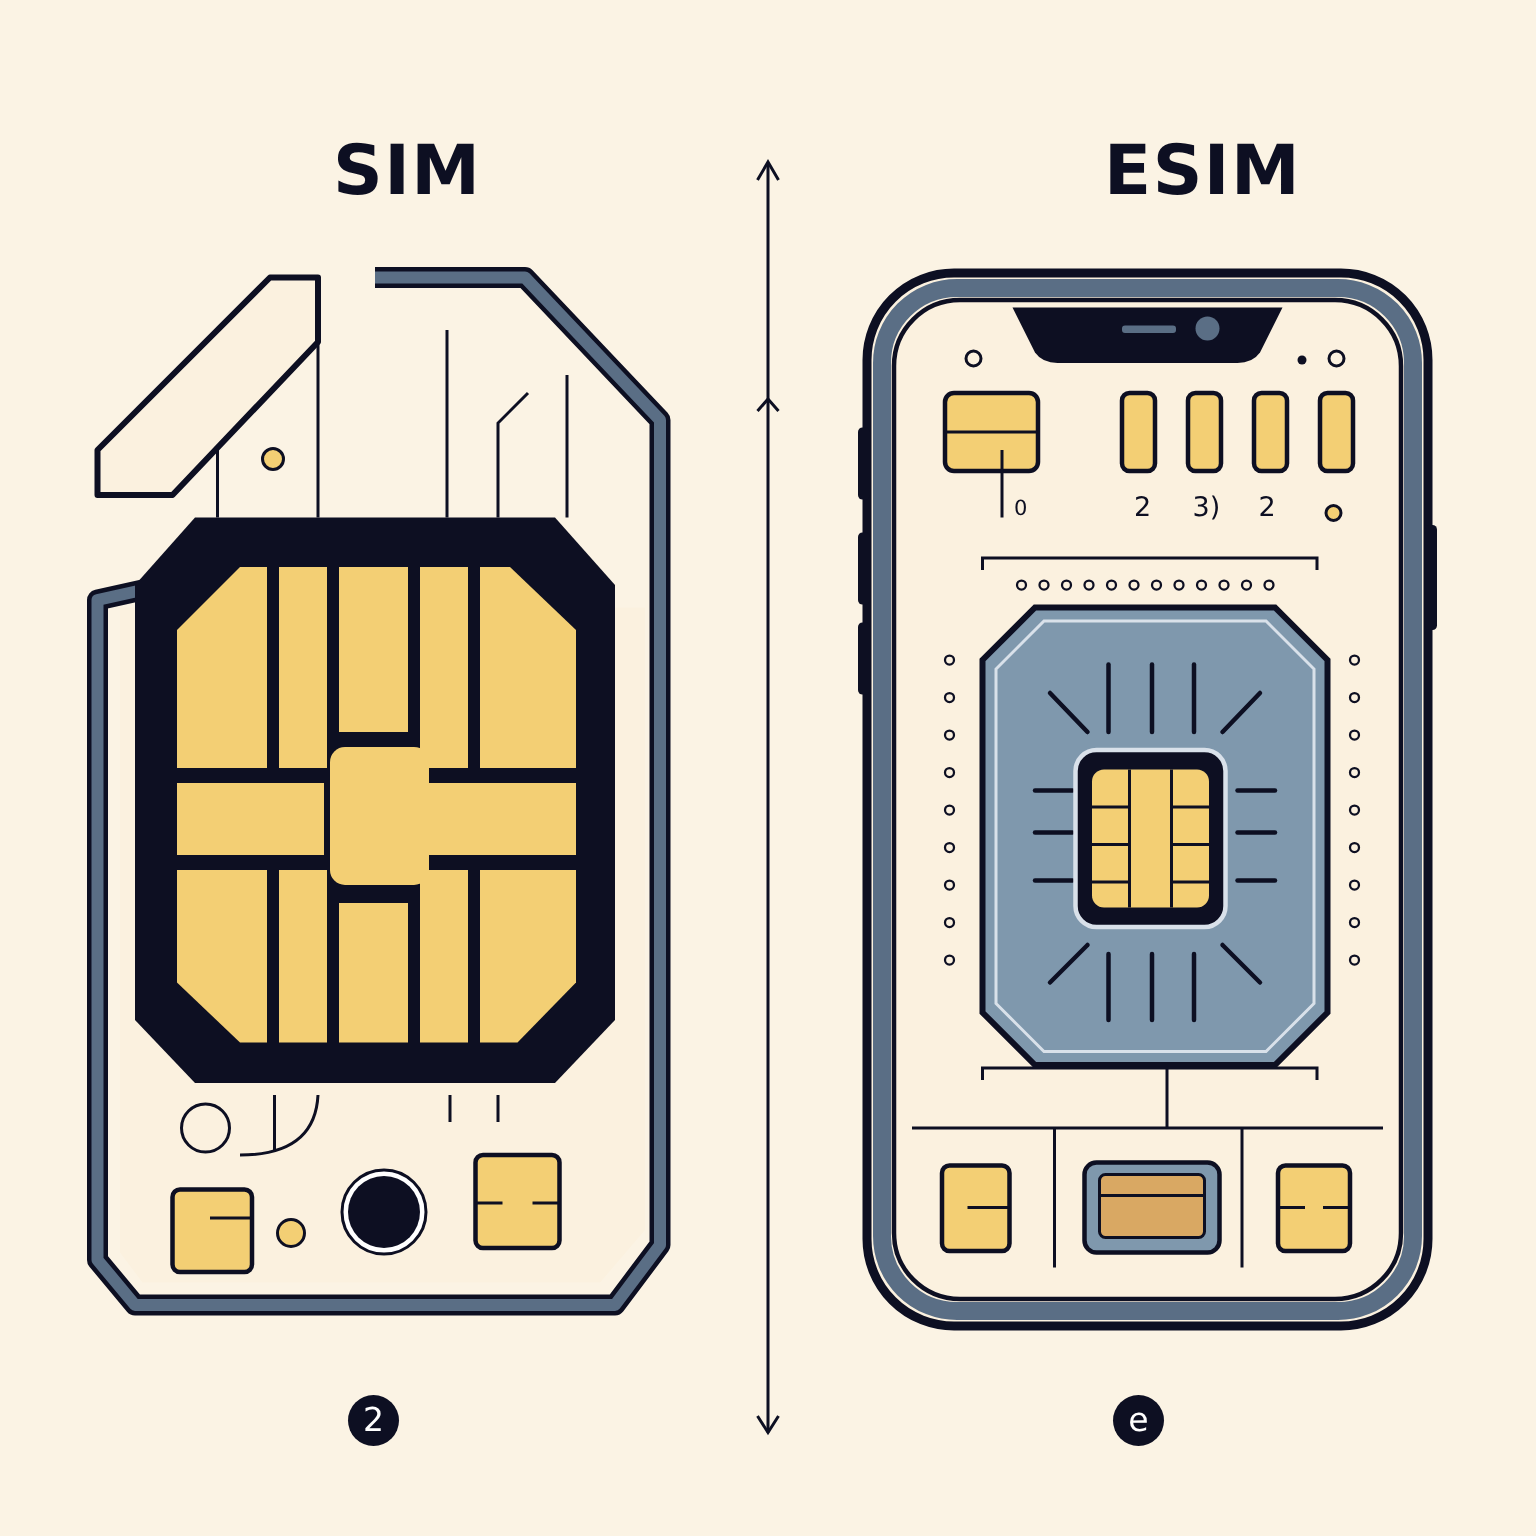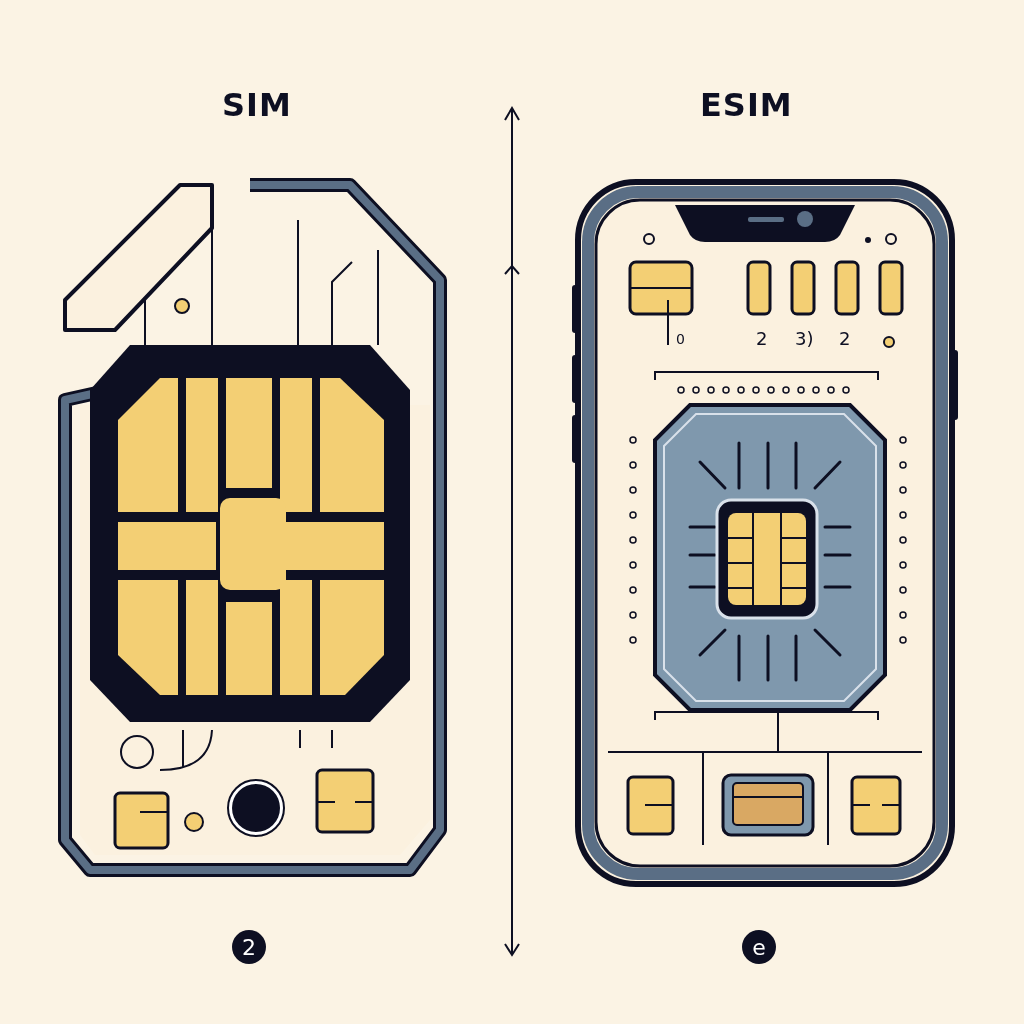--- a/index.html
+++ b/index.html
@@ -1,26 +1,26 @@
 <!DOCTYPE html>
 <html><head>
 <meta charset="utf-8">
 <style>
   html,body{margin:0;padding:0;}
   body{width:1024px;height:1024px;background:#fbf3e4;position:relative;overflow:hidden;font-family:"DejaVu Sans",sans-serif;}
-  .title{position:absolute;font-weight:bold;font-size:32px;color:#0d0f22;letter-spacing:1px;}
+  .title{position:absolute;font-weight:bold;font-size:46px;color:#0d0f22;letter-spacing:1px;}
   .badge{position:absolute;width:34px;height:34px;border-radius:50%;background:#0d0f22;color:#fff;font-size:22px;display:flex;align-items:center;justify-content:center;}
   svg{position:absolute;left:0;top:0;}
   .lbl{position:absolute;font-size:18px;color:#0d0f22;}
 </style>
 </head>
 <body>
 
 <div class="title" style="left:222px;top:86px;">SIM</div>
-<div class="title" style="left:700px;top:86px;">ESIM</div>
+<div class="title" style="left:736px;top:86px;">ESIM</div>
 
 <svg width="1024" height="1024">
 
   <g stroke="#0d0f22" stroke-width="2" fill="none">
     <line x1="512" y1="110" x2="512" y2="955"></line>
     <polyline points="505,120 512,108 519,120"></polyline>
     <polyline points="505,274 512,266 519,274"></polyline>
     <polyline points="505,944 512,955 519,944"></polyline>
   </g>
 

